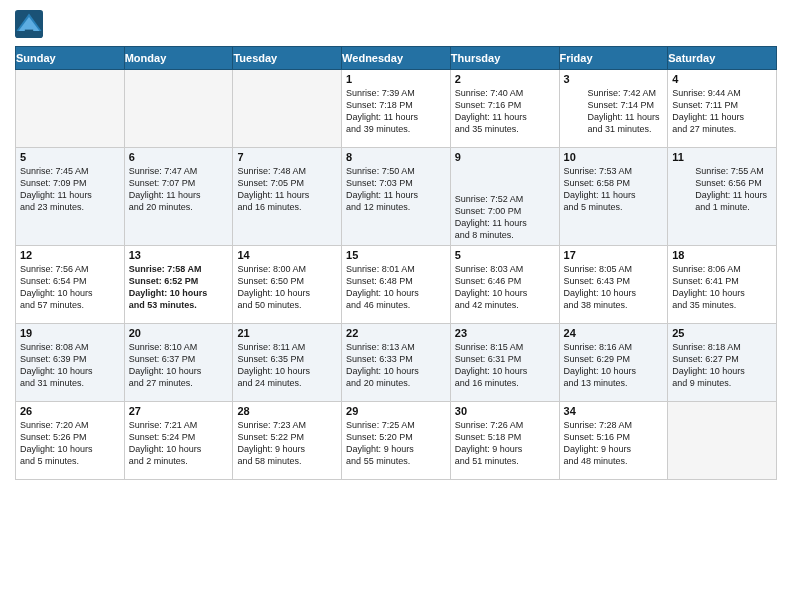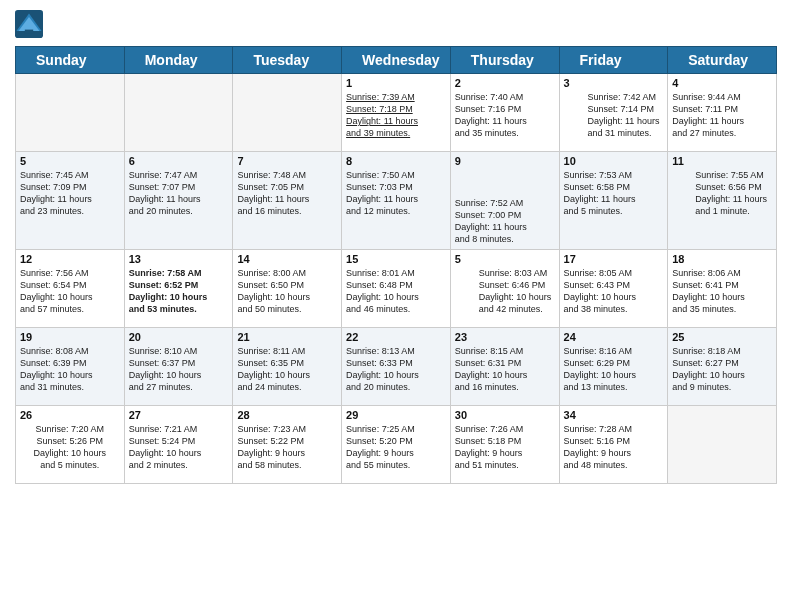--- a/index.html
+++ b/index.html
@@ -58,23 +58,23 @@
       color: #444;
     }
     table {
       width: 100%;
       border-collapse: collapse;
       table-layout: fixed;
     }
     thead tr th {
       background-color: #2471a3;
       color: #fff;
-      font-size: 14px;
-      font-weight: bold;
-      padding: 5px 20px;
+      font-size: 11px;
+      font-weight: bold;
+      padding: 5px 0;
       text-align: left;
       border: 1px solid #1a5276;
     }
     tbody tr td {
       border: 1px solid #ccc;
       vertical-align: top;
       padding: 3px 4px;
       font-size: 9.5px;
       color: #222;
       height: 78px;
@@ -138,21 +138,21 @@
           <th>Saturday</th>
         </tr>
     </thead>
     <tbody id="calendar-body">
     <tr>
           <td class="empty"></td>
           <td class="empty"></td>
           <td class="empty"></td>
           <td>
             <div class="day-num">1</div>
-            <div class="day-info" style="white-space: pre-line; text-decoration: underline;">Sunrise: 7:39 AM
+            <div class="day-info" style="white-space: pre-line;">Sunrise: 7:39 AM
 Sunset: 7:18 PM
 Daylight: 11 hours
 and 39 minutes.</div>
           </td>
           <td>
             <div class="day-num">2</div>
             <div class="day-info" style="white-space: pre-line;">Sunrise: 7:40 AM
 Sunset: 7:16 PM
 Daylight: 11 hours
 and 35 minutes.</div>
@@ -247,21 +247,21 @@
           </td>
           <td>
             <div class="day-num">15</div>
             <div class="day-info" style="white-space: pre-line;">Sunrise: 8:01 AM
 Sunset: 6:48 PM
 Daylight: 10 hours
 and 46 minutes.</div>
           </td>
           <td>
             <div class="day-num">5</div>
-            <div class="day-info" style="white-space: pre-line; margin-left: 24px;">Sunrise: 8:03 AM
+            <div class="day-info" style="white-space: pre-line;">Sunrise: 8:03 AM
 Sunset: 6:46 PM
 Daylight: 10 hours
 and 42 minutes.</div>
           </td>
           <td>
             <div class="day-num">17</div>
             <div class="day-info" style="white-space: pre-line;">Sunrise: 8:05 AM
 Sunset: 6:43 PM
 Daylight: 10 hours
 and 38 minutes.</div>
@@ -321,21 +321,21 @@
             <div class="day-num">25</div>
             <div class="day-info" style="white-space: pre-line;">Sunrise: 8:18 AM
 Sunset: 6:27 PM
 Daylight: 10 hours
 and 9 minutes.</div>
           </td>
         </tr>
         <tr>
           <td>
             <div class="day-num">26</div>
-            <div class="day-info" style="white-space: pre-line; text-align: center;">Sunrise: 7:20 AM
+            <div class="day-info" style="white-space: pre-line;">Sunrise: 7:20 AM
 Sunset: 5:26 PM
 Daylight: 10 hours
 and 5 minutes.</div>
           </td>
           <td>
             <div class="day-num">27</div>
             <div class="day-info" style="white-space: pre-line;">Sunrise: 7:21 AM
 Sunset: 5:24 PM
 Daylight: 10 hours
 and 2 minutes.</div>

